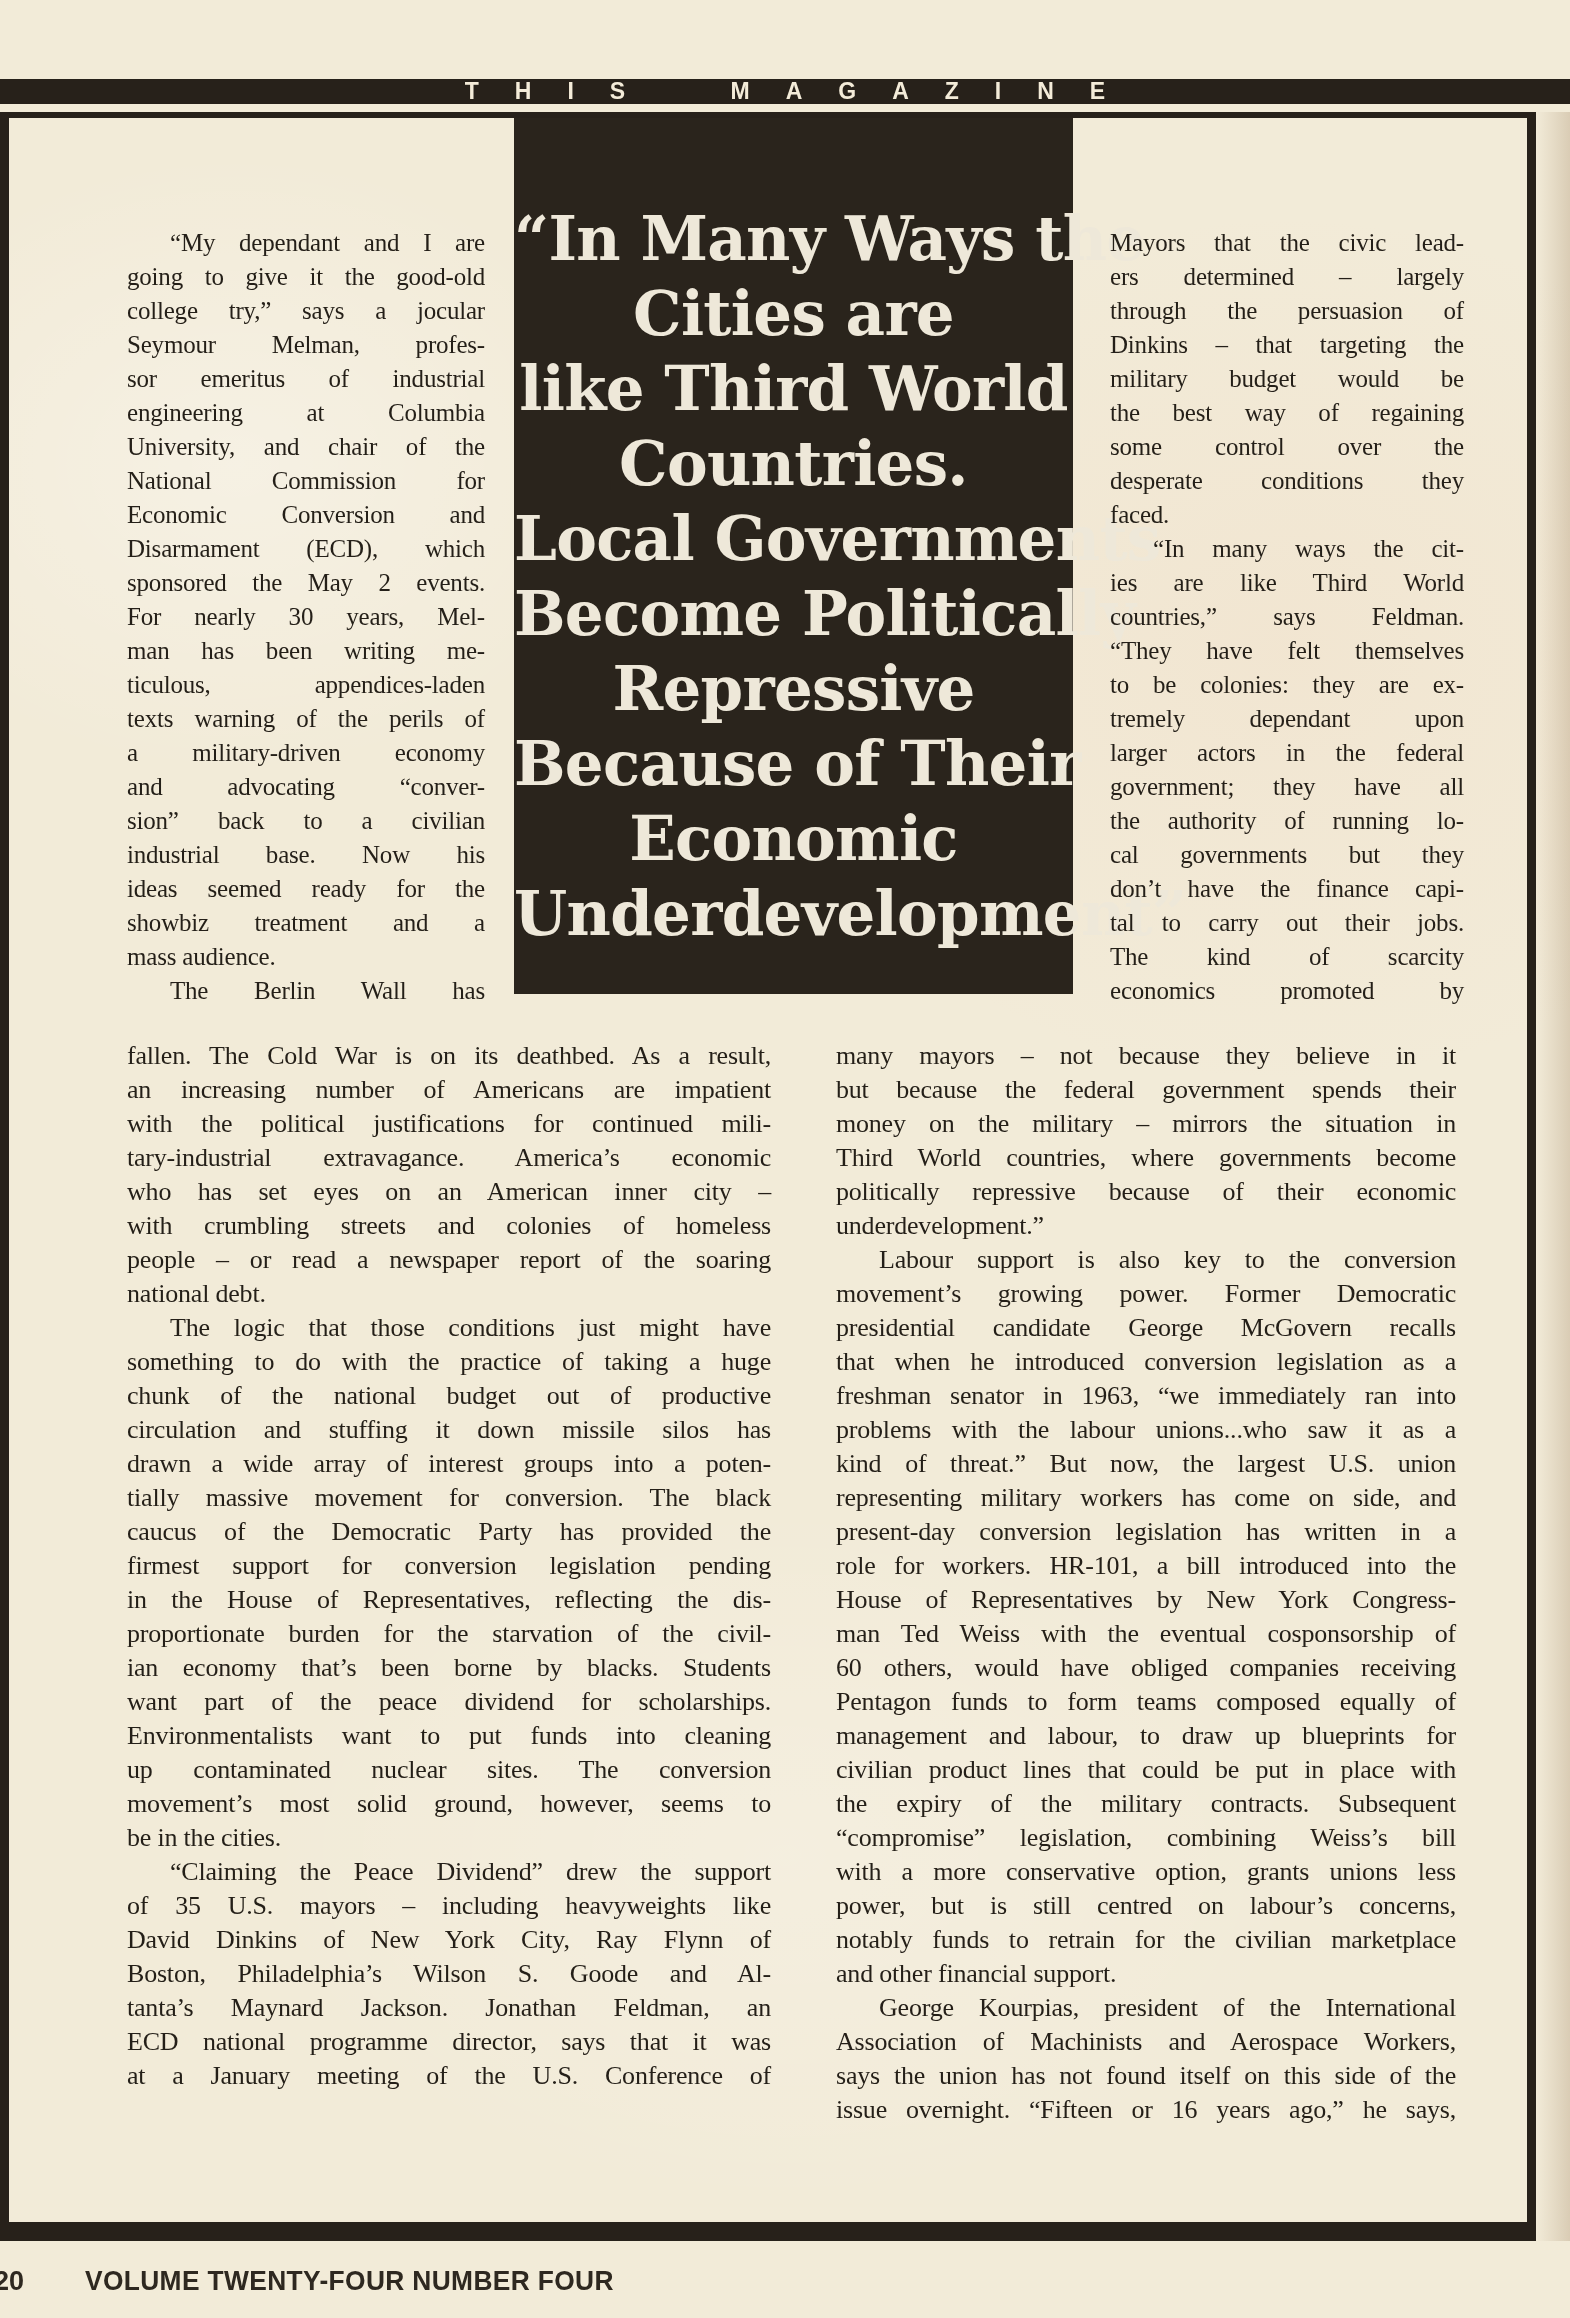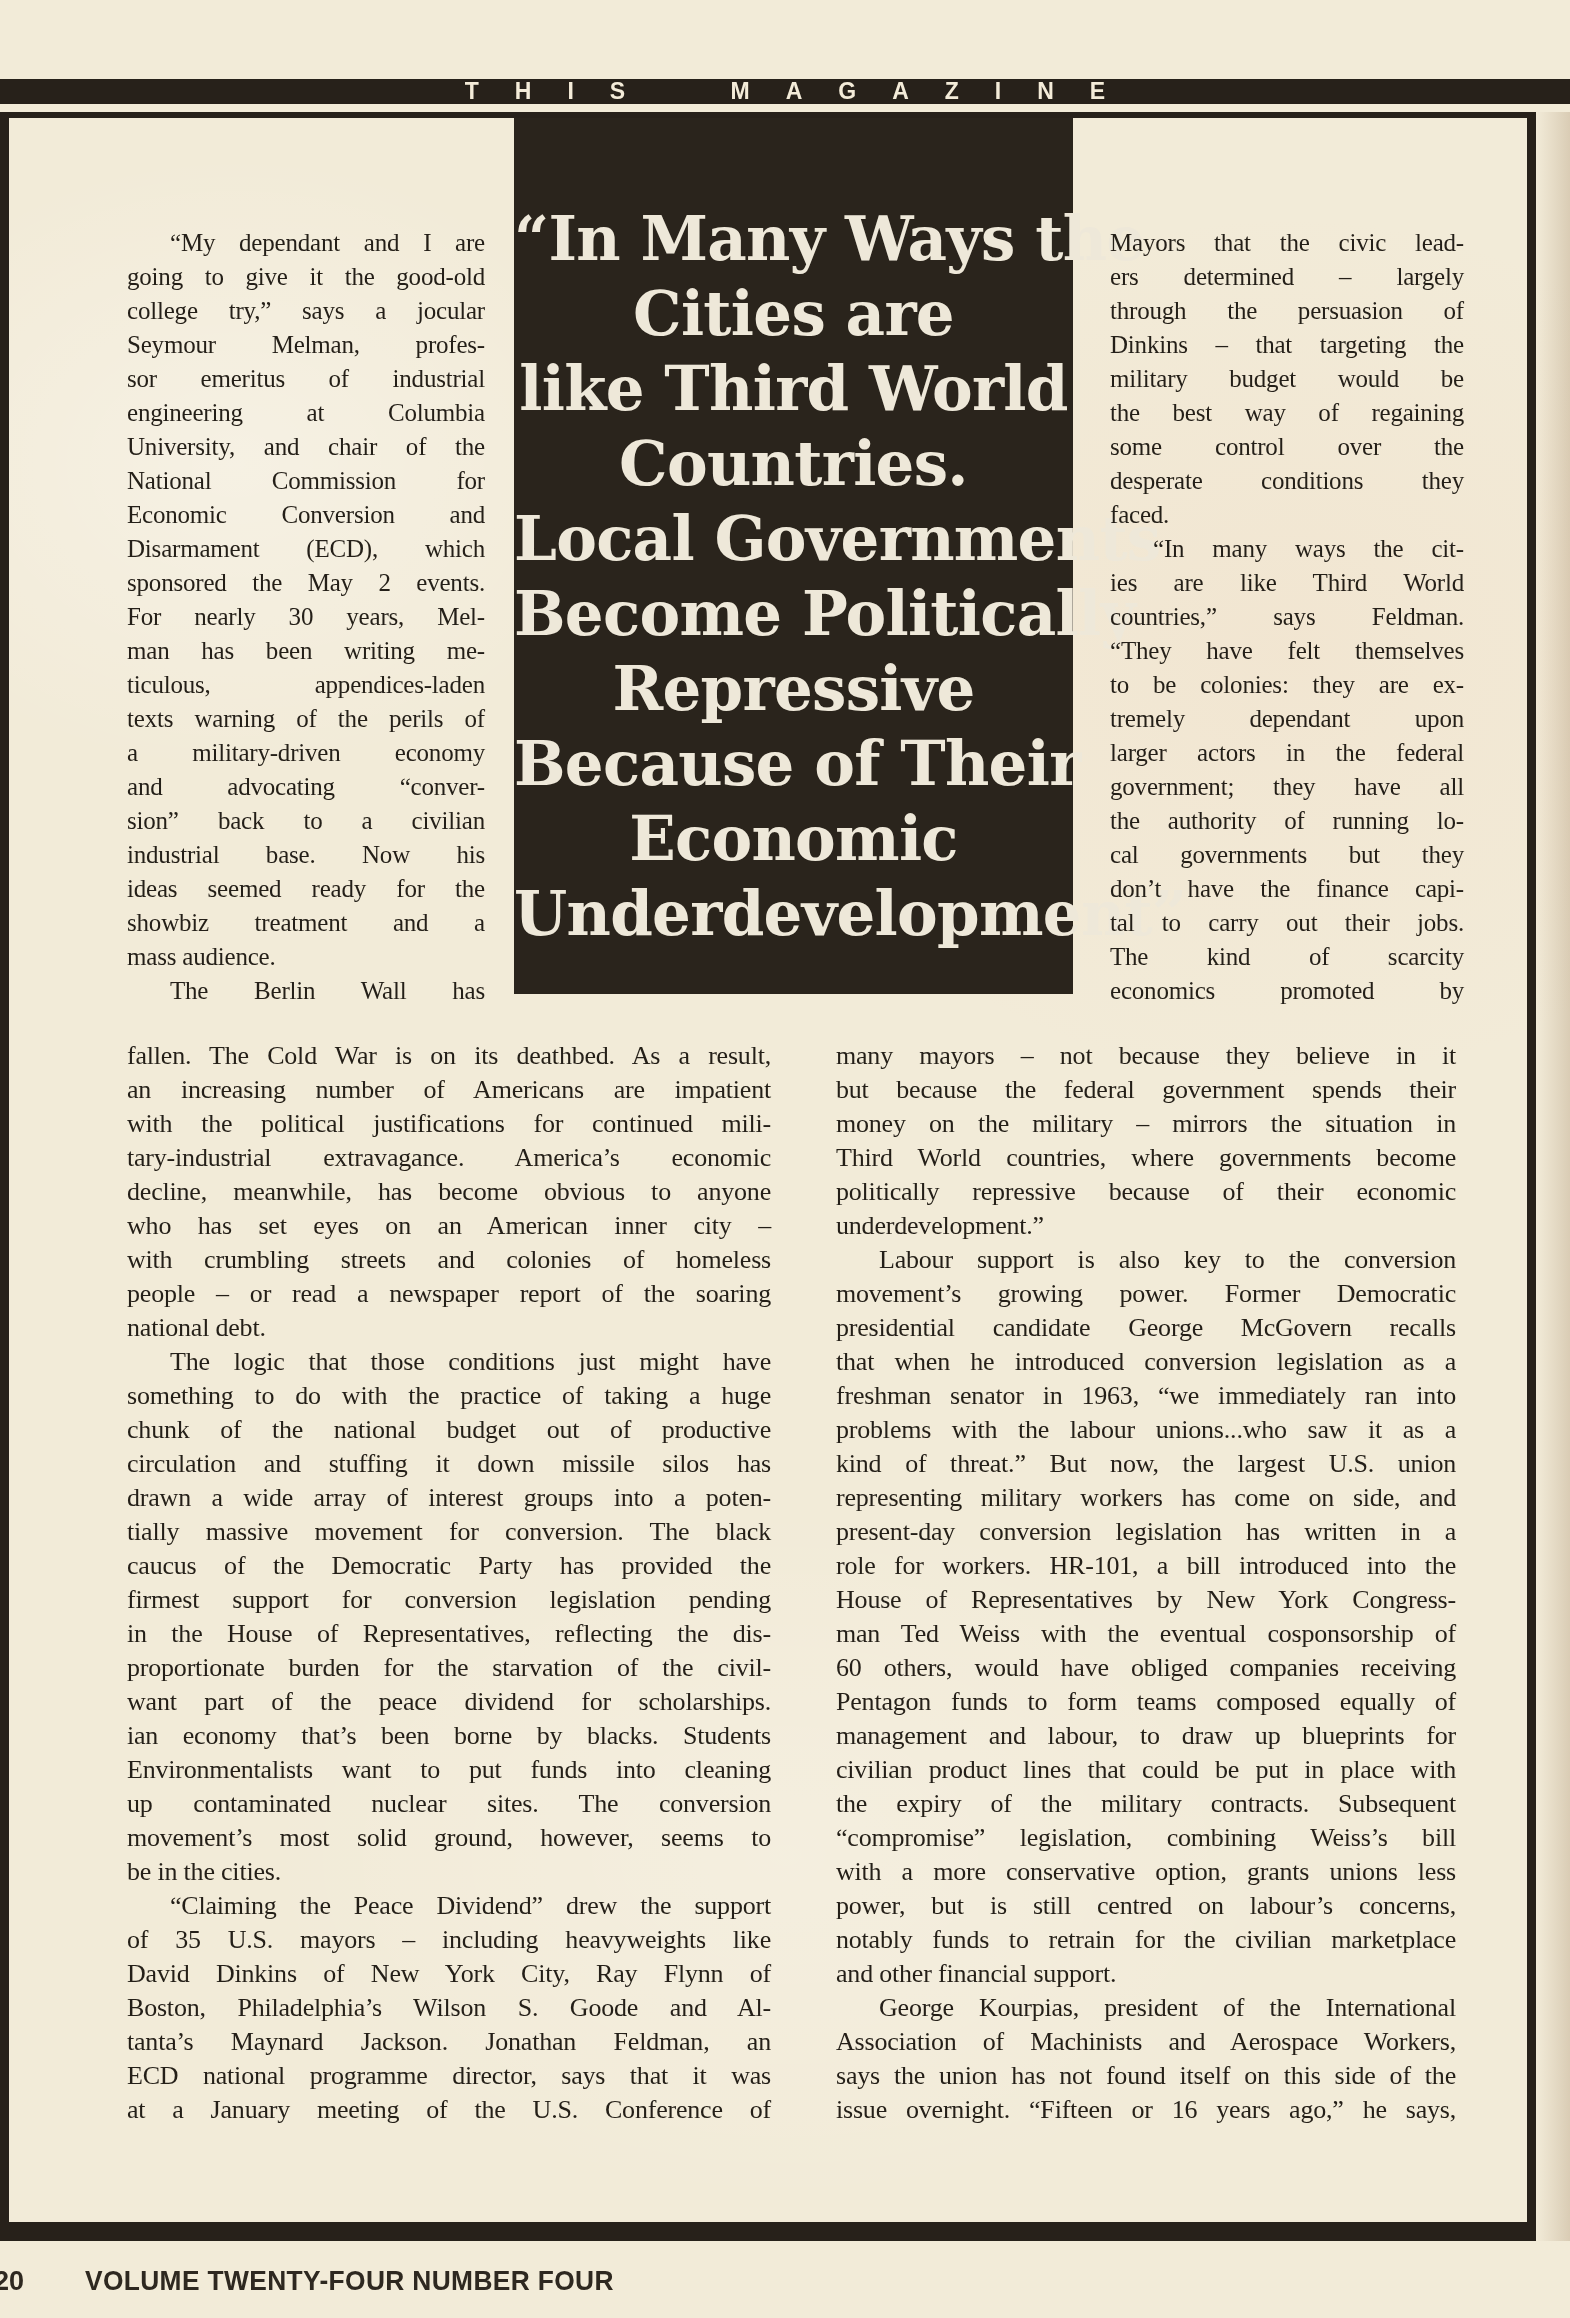--- a/index.html
+++ b/index.html
@@ -139,37 +139,36 @@
     <div class="ln">tal to carry out their jobs.</div>
     <div class="ln">The kind of scarcity</div>
     <div class="ln">economics promoted by</div>
   </div>
 
 <div class="col wide col-left-wide">
     <div class="ln">fallen. The Cold War is on its deathbed. As a result,</div>
     <div class="ln">an increasing number of Americans are impatient</div>
     <div class="ln">with the political justifications for continued mili-</div>
     <div class="ln">tary-industrial extravagance. America’s economic</div>
-    <div class="ln">decline, meanwhile, has become obvious to anyone</div>
     <div class="ln">who has set eyes on an American inner city –</div>
     <div class="ln">with crumbling streets and colonies of homeless</div>
     <div class="ln">people – or read a newspaper report of the soaring</div>
     <div class="ln lastleft">national debt.</div>
     <div class="ln ind">The logic that those conditions just might have</div>
     <div class="ln">something to do with the practice of taking a huge</div>
     <div class="ln">chunk of the national budget out of productive</div>
     <div class="ln">circulation and stuffing it down missile silos has</div>
     <div class="ln">drawn a wide array of interest groups into a poten-</div>
     <div class="ln">tially massive movement for conversion. The black</div>
     <div class="ln">caucus of the Democratic Party has provided the</div>
     <div class="ln">firmest support for conversion legislation pending</div>
     <div class="ln">in the House of Representatives, reflecting the dis-</div>
     <div class="ln">proportionate burden for the starvation of the civil-</div>
+    <div class="ln">ian economy that’s been borne by blacks. Students</div>
     <div class="ln">want part of the peace dividend for scholarships.</div>
-    <div class="ln">ian economy that’s been borne by blacks. Students</div>
     <div class="ln">Environmentalists want to put funds into cleaning</div>
     <div class="ln">up contaminated nuclear sites. The conversion</div>
     <div class="ln">movement’s most solid ground, however, seems to</div>
     <div class="ln lastleft">be in the cities.</div>
     <div class="ln ind">“Claiming the Peace Dividend” drew the support</div>
     <div class="ln">of 35 U.S. mayors – including heavyweights like</div>
     <div class="ln">David Dinkins of New York City, Ray Flynn of</div>
     <div class="ln">Boston, Philadelphia’s Wilson S. Goode and Al-</div>
     <div class="ln">tanta’s Maynard Jackson. Jonathan Feldman, an</div>
     <div class="ln">ECD national programme director, says that it was</div>

